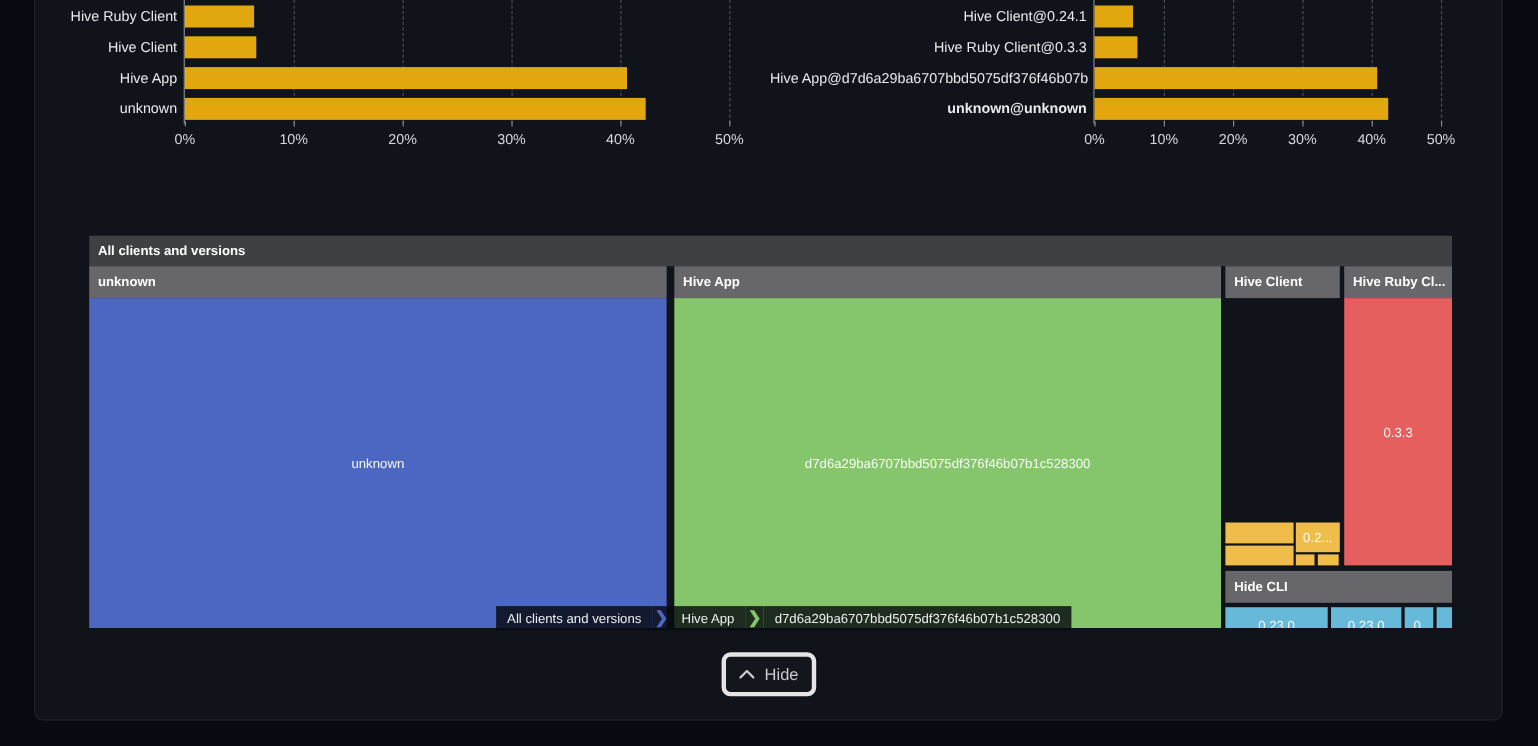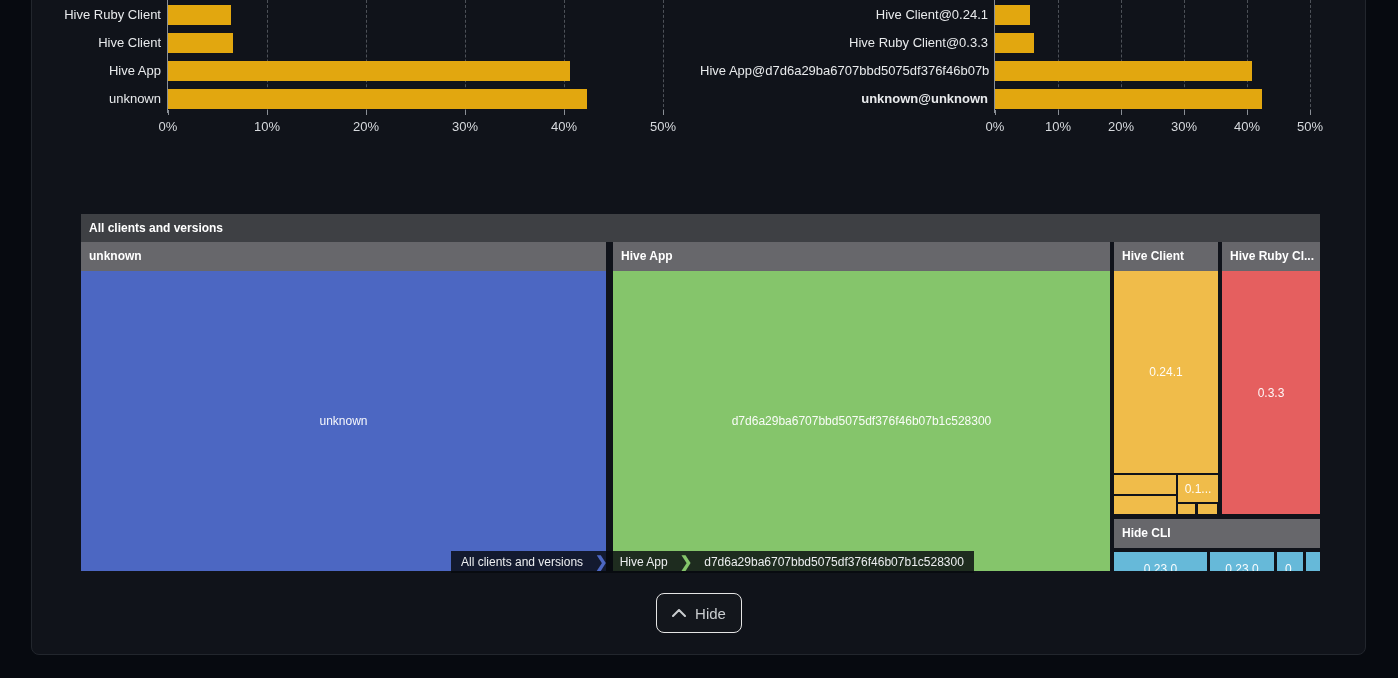--- a/index.html
+++ b/index.html
@@ -32,21 +32,21 @@
         box-shadow:0 1px 3px rgba(0,0,0,.35);}
   
   .breadcrumb{position:absolute;left:451px;top:551px;height:22px;display:flex;
         align-items:stretch;font-size:12px;color:#eceef0;}
   .bc-seg{background:rgba(7,10,15,0.82);display:flex;align-items:center;padding:0 10px;
         white-space:nowrap;}
   .bc-sep{background:rgba(7,10,15,0.82);display:flex;align-items:center;padding:0 2px;
         font-size:15px;font-weight:bold;line-height:22px;}
   
   .hide-btn{position:absolute;left:656px;top:593px;width:86px;height:40px;background:#13161c;
-        border:1px solid #e5e5e5;border-radius:8px;color:#c9cccf;font-size:15px;
+        border:4px solid #e5e5e5;border-radius:8px;color:#c9cccf;font-size:15px;
         font-family:"Liberation Sans",sans-serif;display:flex;align-items:center;
         justify-content:center;gap:9px;cursor:pointer;}
   .hide-btn svg{display:block;}
 </style>
 </head>
 <body>
 
 <div class="page">
   <div class="panel"></div>
 
@@ -110,24 +110,23 @@
 
   <div class="treemap" id="treemap">
     <div class="tm-rootheader">All clients and versions</div>
   <div class="tm-header" style="left: 0px; top: 28px; width: 525px;">unknown</div>
       <div class="tm-header" style="left: 532px; top: 28px; width: 497px;">Hive App</div>
       <div class="tm-header" style="left: 1033px; top: 28px; width: 104px;">Hive Client</div>
       <div class="tm-header" style="left: 1141px; top: 28px; width: 98px;">Hive Ruby Cl...</div>
       <div class="tm-header" style="left: 1033px; top: 305px; width: 206px;">Hide CLI</div>
       <div class="tm-box" style="left: 0px; top: 57px; width: 525px; height: 300px; background: rgb(76, 103, 194);">unknown</div>
       <div class="tm-box" style="left: 532px; top: 57px; width: 497px; height: 300px; background: rgb(133, 197, 107);">d7d6a29ba6707bbd5075df376f46b07b1c528300</div>
-      <div class="tm-box" style="left: 1033px; top: 57px; width: 104px; height: 202px; background: rgb(240, 188, 74);">0.24.1</div>
       <div class="tm-box" style="left: 1033px; top: 261px; width: 62px; height: 19px; background: rgb(240, 188, 74);"></div>
       <div class="tm-box" style="left: 1033px; top: 282px; width: 62px; height: 18px; background: rgb(240, 188, 74);"></div>
-      <div class="tm-box" style="left: 1097px; top: 261px; width: 40px; height: 27px; background: rgb(240, 188, 74);">0.1...</div>
+      <div class="tm-box" style="left: 1097px; top: 261px; width: 40px; height: 27px; background: rgb(240, 188, 74);">0.2...</div>
       <div class="tm-box" style="left: 1097px; top: 290px; width: 17px; height: 10px; background: rgb(240, 188, 74);"></div>
       <div class="tm-box" style="left: 1117px; top: 290px; width: 19px; height: 10px; background: rgb(240, 188, 74);"></div>
       <div class="tm-box" style="left: 1141px; top: 57px; width: 98px; height: 243px; background: rgb(229, 95, 95);">0.3.3</div>
       <div class="tm-box" style="left: 1033px; top: 338px; width: 93px; height: 33px; background: rgb(102, 185, 217);">0.23.0</div>
       <div class="tm-box" style="left: 1129px; top: 338px; width: 64px; height: 33px; background: rgb(102, 185, 217);">0.23.0</div>
       <div class="tm-box" style="left: 1196px; top: 338px; width: 26px; height: 33px; background: rgb(102, 185, 217);">0.</div>
       <div class="tm-box" style="left: 1225px; top: 338px; width: 14px; height: 33px; background: rgb(102, 185, 217);"></div>
     </div>
 
 

